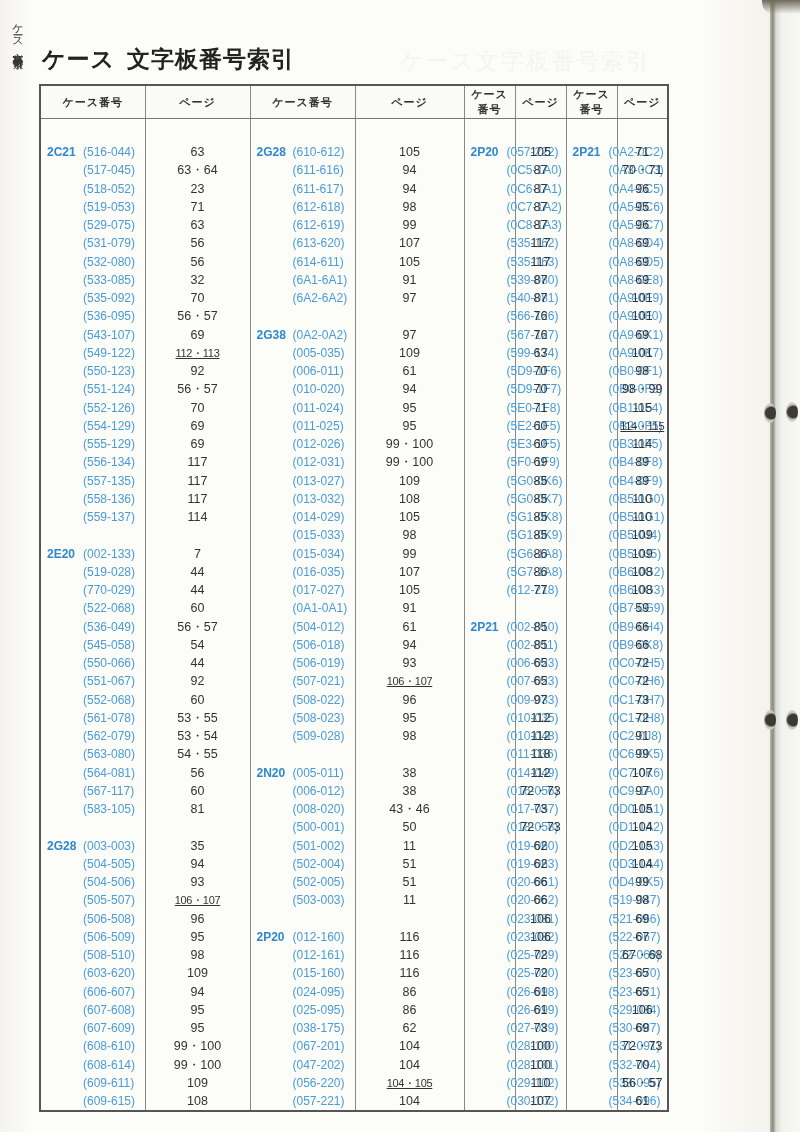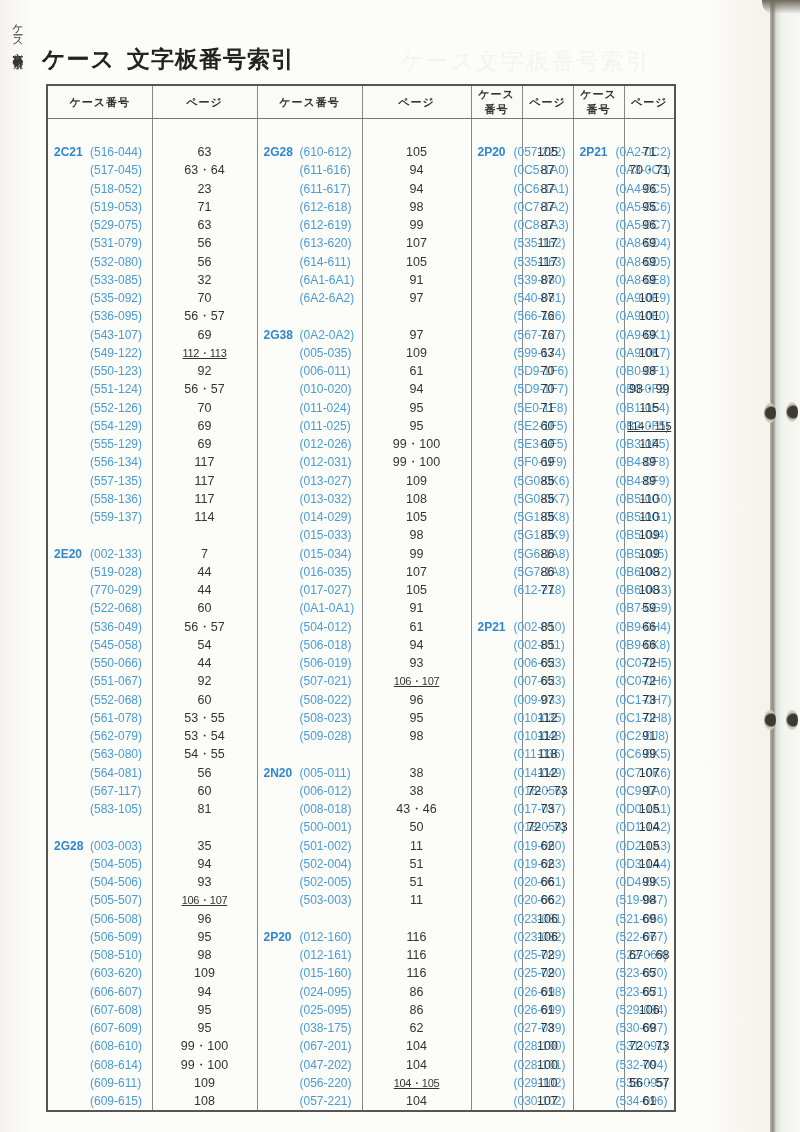--- a/index.html
+++ b/index.html
@@ -35,21 +35,20 @@
     font-size: 23px; font-weight: bold; color: #222; letter-spacing: 1px;
   }
   .title .thin { font-weight: bold; margin-left: 12px; }
   .ghost-title {
     position: absolute; left: 400px; top: 46px; font-size: 23px; color: rgba(150,150,150,0.09); letter-spacing: 2px;
   }
   table.idx {
     position: absolute; left: 39px; top: 84px; width: 630px;
     border-collapse: collapse; table-layout: fixed;
     border: 2px solid #555;
-    margin-left: 7px;
   }
   table.idx col.code { width: 105px; }
   table.idx col.page { width: 51px; }
   table.idx col.code4 { width: 109px; }
   table.idx th {
     height: 28px; font-size: 11px; font-weight: bold; color: #333;
     border-right: 1px solid #888; border-bottom: 1px solid #777;
     text-align: center; letter-spacing: 1px; background: #fafaf6;
   }
   table.idx td {
@@ -255,21 +254,21 @@
               <li><span class="series"></span><span>(504-012)</span></li>
               <li><span class="series"></span><span>(506-018)</span></li>
               <li><span class="series"></span><span>(506-019)</span></li>
               <li><span class="series"></span><span>(507-021)</span></li>
               <li><span class="series"></span><span>(508-022)</span></li>
               <li><span class="series"></span><span>(508-023)</span></li>
               <li><span class="series"></span><span>(509-028)</span></li>
               <li class="gap"></li>
               <li><span class="series">2N20</span><span>(005-011)</span></li>
               <li><span class="series"></span><span>(006-012)</span></li>
-              <li><span class="series"></span><span>(008-018)</span></li>
+              <li><span class="series"></span><span>(008-020)</span></li>
               <li><span class="series"></span><span>(500-001)</span></li>
               <li><span class="series"></span><span>(501-002)</span></li>
               <li><span class="series"></span><span>(502-004)</span></li>
               <li><span class="series"></span><span>(502-005)</span></li>
               <li><span class="series"></span><span>(503-003)</span></li>
               <li class="gap"></li>
               <li><span class="series">2P20</span><span>(012-160)</span></li>
               <li><span class="series"></span><span>(012-161)</span></li>
               <li><span class="series"></span><span>(015-160)</span></li>
               <li><span class="series"></span><span>(024-095)</span></li>

